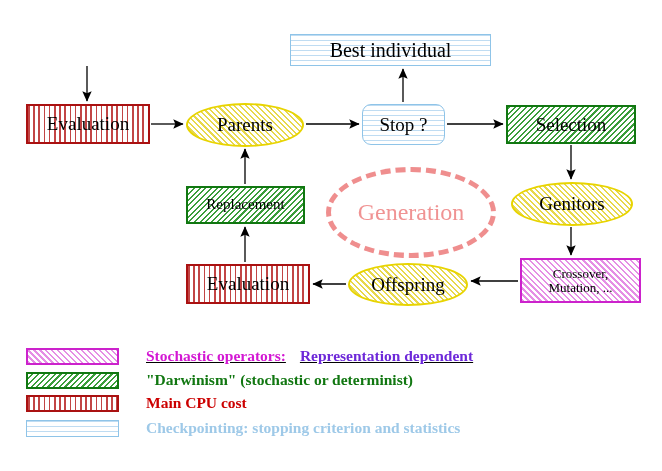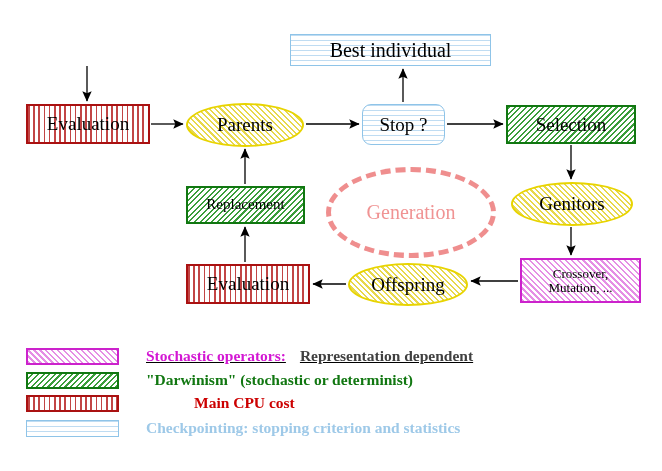--- a/index.html
+++ b/index.html
@@ -59,21 +59,21 @@
 
   
   #arrows{position:absolute;left:0;top:0;width:662px;height:471px;}
 
   
   .legend-row{position:absolute;display:flex;align-items:center;}
   .sw{width:93px;height:17px;box-sizing:border-box;flex:0 0 auto;}
   .legend-text{margin-left:27px;white-space:nowrap;font-size:15.5px;
                font-family:"Liberation Serif", serif;font-weight:bold;}
   .lt-magenta{color:#d317d3;}
-  .lt-gold{color:#404040;}
+  .lt-gold{color:#6d28d9;}
   .lt-green{color:#117711;}
   .lt-red{color:#cc0000;}
   .lt-blue{color:#9ec9e8;}
 </style>
 </head>
 <body>
 
 <div id="stage">
 
   <svg id="arrows">
@@ -91,21 +91,21 @@
       <line x1="571" y1="145" x2="571" y2="179"></line>
       <line x1="571" y1="227" x2="571" y2="255"></line>
       <line x1="518" y1="281" x2="471" y2="281"></line>
       <line x1="346" y1="284" x2="313" y2="284"></line>
       <line x1="245" y1="262" x2="245" y2="227"></line>
       <line x1="245" y1="184" x2="245" y2="149"></line>
     </g>
   </svg>
 
   <div class="gen-ellipse" style="left:326px;top:167px;width:170px;height:91px;">
-    <span style="font-size:20px;">Generation</span>
+    <span style="font-size:24px;">Generation</span>
   </div>
 
 
   <div class="node stripe-red" style="left:26px;top:104px;width:124px;height:40px;">
     <span style="font-size:19px;">Evaluation</span>
   </div>
 
   <div class="node hatch-yellow" style="left:186px;top:103px;width:118px;height:44px;">
     <span style="font-size:19px;">Parents</span>
   </div>
@@ -147,21 +147,21 @@
     <div class="sw hatch-magenta"></div>
     <div class="legend-text lt-magenta">Stochastic operators:</div>
     <div class="legend-text lt-gold" style="margin-left:14px;">Representation dependent</div>
   </div>
 
   <div class="legend-row" style="left:26px;top:371px;">
     <div class="sw hatch-green"></div>
     <div class="legend-text lt-green">"Darwinism" (stochastic or determinist)</div>
   </div>
 
-  <div class="legend-row" style="left:26px;top:394px;gap:48px;">
+  <div class="legend-row" style="left:26px;top:394px;">
     <div class="sw stripe-red"></div>
     <div class="legend-text lt-red">Main CPU cost</div>
   </div>
 
   <div class="legend-row" style="left:26px;top:419px;">
     <div class="sw stripe-blue"></div>
     <div class="legend-text lt-blue">Checkpointing: stopping criterion and statistics</div>
   </div>
 
 </div>

